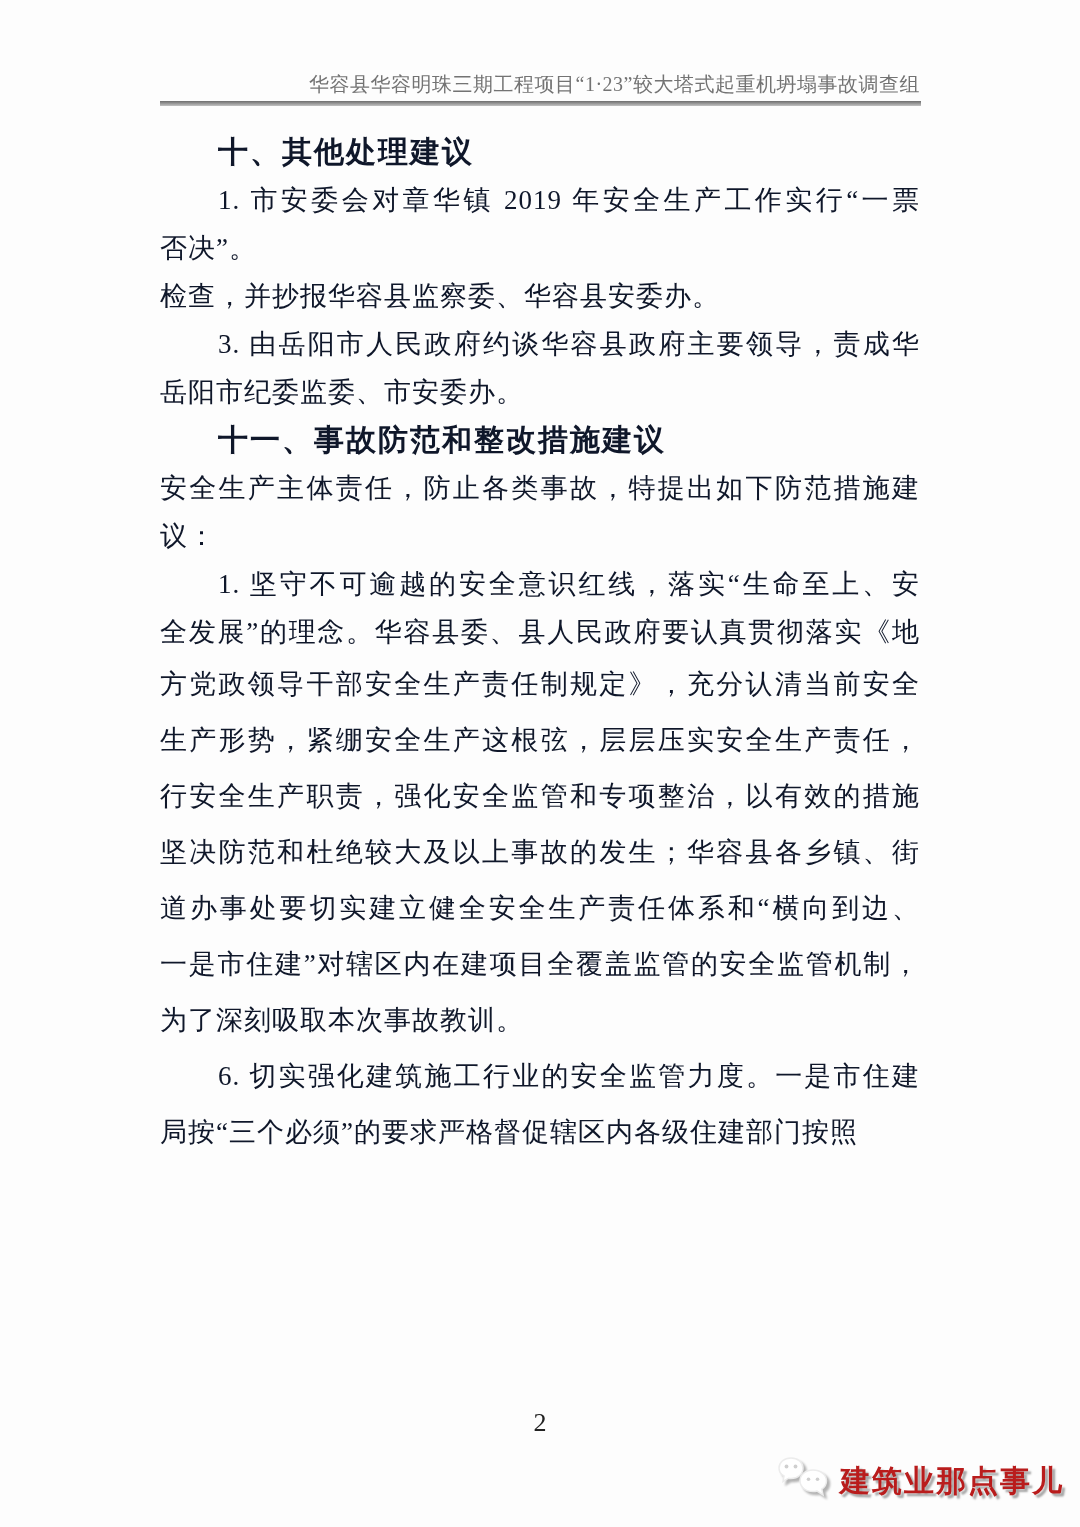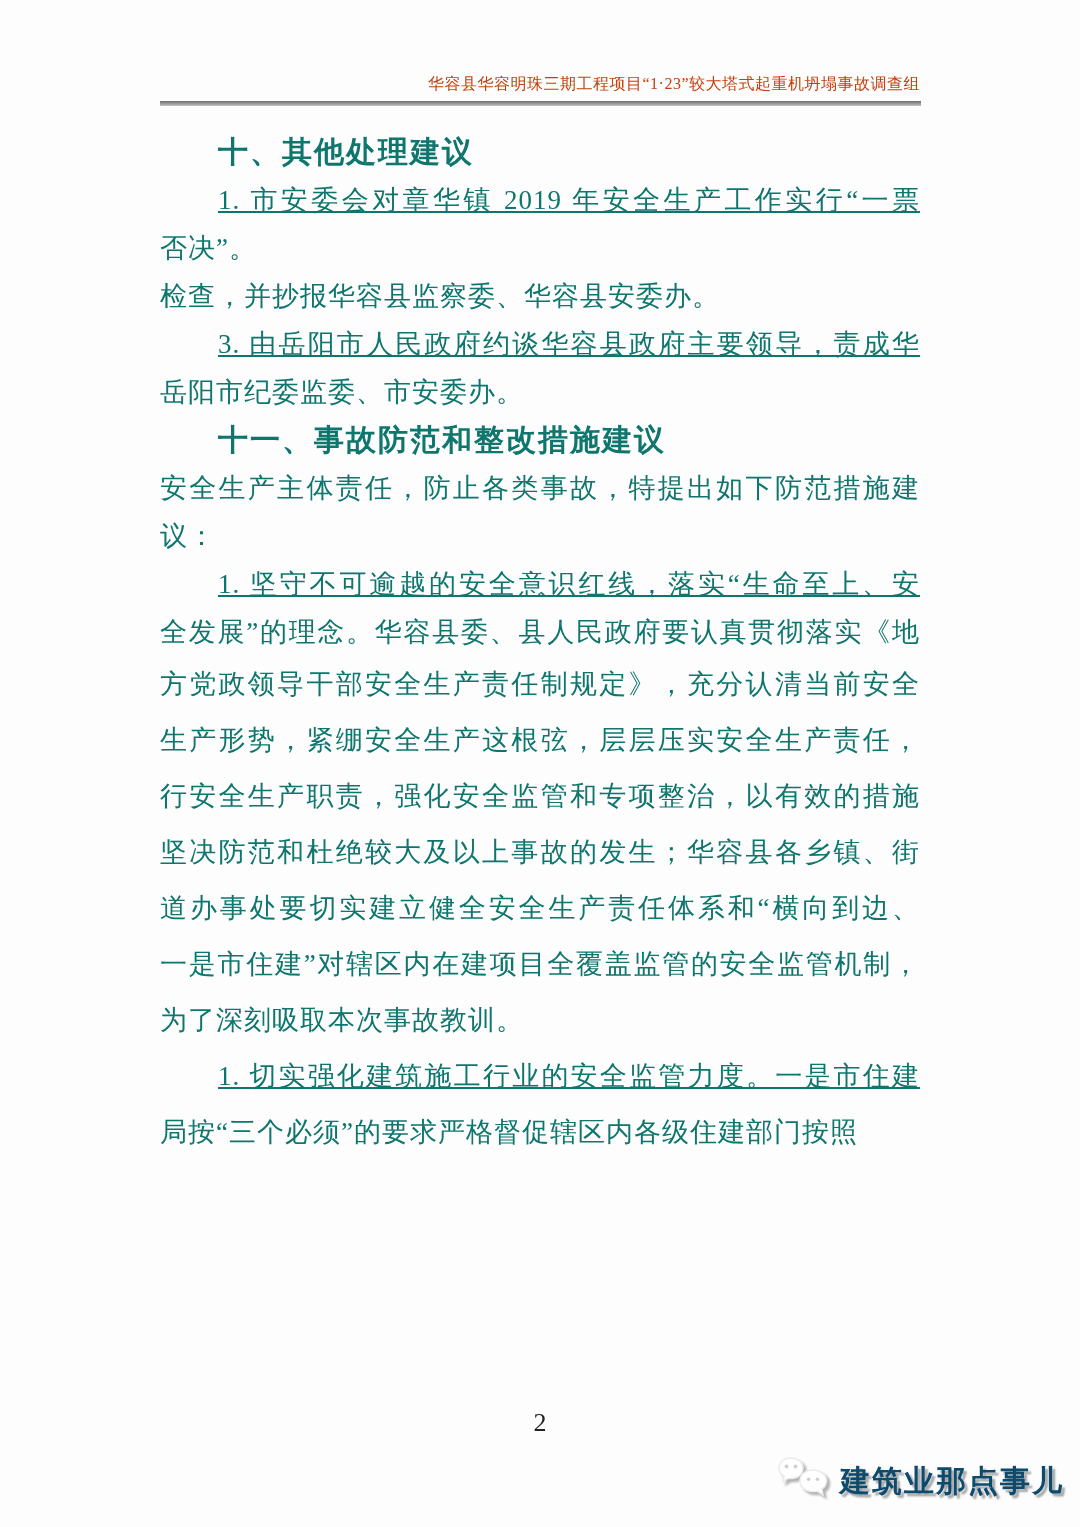--- a/index.html
+++ b/index.html
@@ -8,43 +8,43 @@
     width:1080px;height:1527px;
     background:#fdfdfd;
     overflow:hidden;
     font-family:"Liberation Serif","DejaVu Serif",serif;
     color:#1f1f1f;
   }
   
   .header-title{
     position:absolute;top:72px;left:160px;width:760px;
     text-align:right;
-    font-size:16px;line-height:24px;
-    color:#c2410c;
+    font-size:20px;line-height:24px;
+    color:#737373;
     letter-spacing:.5px;
     white-space:nowrap;
   }
   .header-rule{
     position:absolute;top:101px;left:160px;width:761px;height:5px;
     background:linear-gradient(#6d6d6d,#c2c2c2);
   }
   
   .content{
     position:absolute;top:128px;left:160px;width:760px;
   }
   .block{margin:0;}
   .line{
     font-size:27px;
     line-height:48px;
     letter-spacing:1px;
     text-align:justify;
-    color:#0f766e;
+    color:#0f172a;
   }
   .line.fill{text-align-last:justify;}
-  .line.indent{text-indent:58px;text-decoration:underline;}
+  .line.indent{text-indent:58px;}
   .block.heading .line{
     font-family:"Liberation Sans","DejaVu Sans",sans-serif;
     font-weight:bold;
     font-size:30px;
     letter-spacing:2px;
     text-indent:58px;
     text-align:left;text-align-last:auto;
   }
   
   .content .block:nth-child(7) .line:nth-child(n+3),
@@ -61,21 +61,21 @@
   }
   .wm-icon svg{
     display:block;
     filter:drop-shadow(3px 3px 1px #b3b3b3);
   }
   .wm-text{
     font-family:"Liberation Sans","DejaVu Sans",sans-serif;
     font-weight:bold;
     font-size:30px;
     letter-spacing:2px;
-    color:#0c4a6e;
+    color:#b91c1c;
     text-shadow:3px 3px 2px #a5a5a5;
     white-space:nowrap;
   }
 </style>
 </head>
 <body>
 
 <div class="page">
 
   <div class="header-title">华容县华容明珠三期工程项目“1·23”较大塔式起重机坍塌事故调查组</div>
@@ -109,21 +109,21 @@
         <div class="line fill">全发展”的理念。华容县委、县人民政府要认真贯彻落实《地</div>
         <div class="line fill">方党政领导干部安全生产责任制规定》，充分认清当前安全</div>
         <div class="line fill">生产形势，紧绷安全生产这根弦，层层压实安全生产责任，</div>
         <div class="line fill">行安全生产职责，强化安全监管和专项整治，以有效的措施</div>
         <div class="line fill">坚决防范和杜绝较大及以上事故的发生；华容县各乡镇、街</div>
         <div class="line fill">道办事处要切实建立健全安全生产责任体系和“横向到边、</div>
         <div class="line fill">一是市住建”对辖区内在建项目全覆盖监管的安全监管机制，</div>
         <div class="line">为了深刻吸取本次事故教训。</div>
       </div>
       <div class="block para">
-        <div class="line indent fill">1. 切实强化建筑施工行业的安全监管力度。一是市住建</div>
+        <div class="line indent fill">6. 切实强化建筑施工行业的安全监管力度。一是市住建</div>
         <div class="line">局按“三个必须”的要求严格督促辖区内各级住建部门按照</div>
       </div>
     </main>
 
   <div class="page-number">2</div>
 
   <div class="watermark">
     <span class="wm-icon">
       <svg width="56" height="50" viewBox="0 0 56 50">
         <g fill="#ffffff" stroke="#ececec" stroke-width="1.5">

